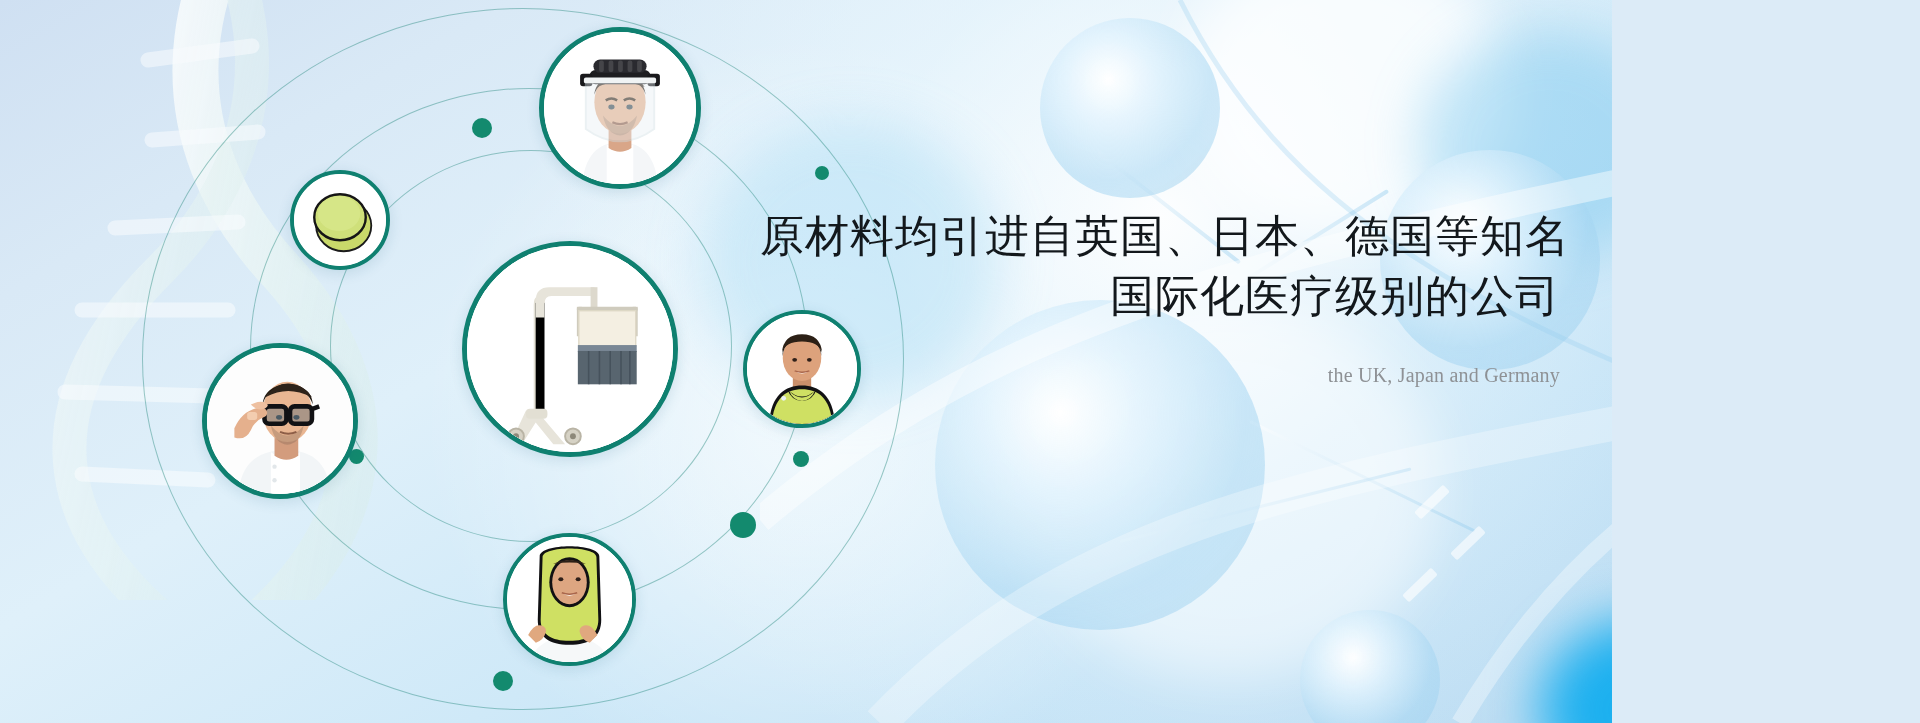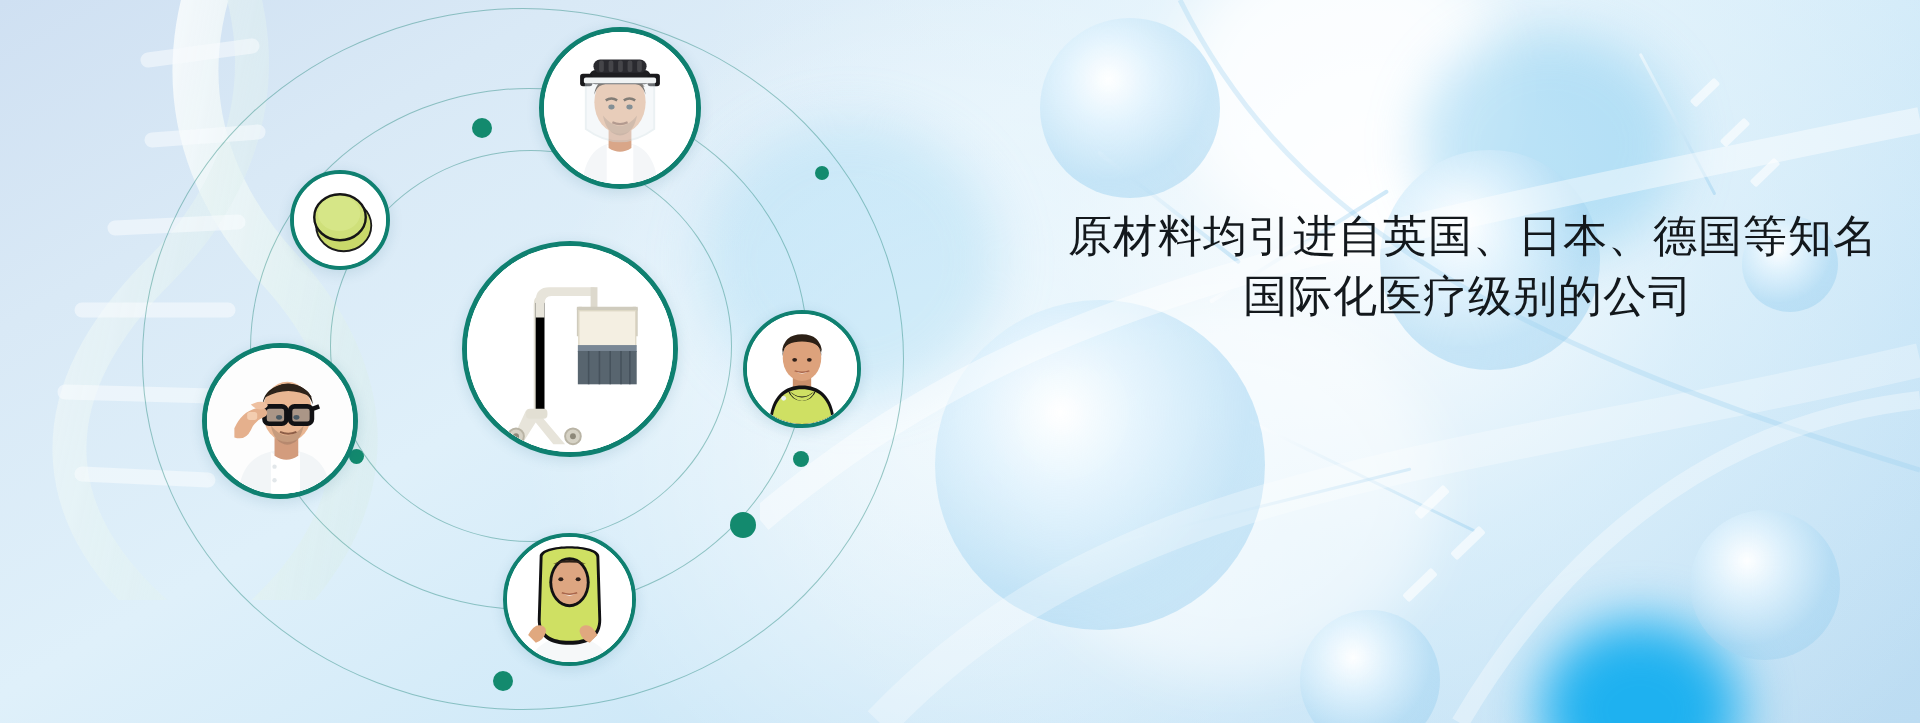--- a/index.html
+++ b/index.html
@@ -4,21 +4,21 @@
 <style>
   html,body{margin:0;padding:0;}
   body{
     width:1920px;height:723px;overflow:hidden;
     font-family:"Liberation Sans","DejaVu Sans",sans-serif;
     background:#dcebf7;
   }
 
   
   #banner{
-    position:relative;width:1920px;height:723px;overflow:hidden;
+    position:relative;width:1612px;height:723px;overflow:hidden;
     background:
       radial-gradient(circle at 72% 30%, rgba(255,255,255,.95) 0%, rgba(235,247,253,.55) 22%, rgba(206,233,248,0) 48%),
       radial-gradient(circle at 50% 58%, rgba(255,255,255,.75) 0%, rgba(222,241,251,0) 42%),
       linear-gradient(150deg, #cfe0f2 0%, #d9e9f6 18%, #dff0fa 38%, #cfe9f8 60%, #c2e2f6 78%, #bcdcf2 100%);
   }
 
   
   .bgart{position:absolute;inset:0;pointer-events:none;}
   .mol-sphere{
     position:absolute;border-radius:50%;
@@ -56,21 +56,21 @@
 
   
   .copy{
     position:absolute;right:52px;top:206px;width:800px;text-align:right;
   }
   .h1{
     font-size:44px;line-height:1.36;color:#13181c;letter-spacing:1px;
     font-family:"Liberation Sans","DejaVu Sans",sans-serif;font-weight:400;
     white-space:nowrap;
   }
-  .h1.l2{text-align:center;}
+  .h1.l2{text-align:right;}
   .sub{
     margin-top:30px;font-family:"Liberation Serif","DejaVu Serif",serif;
     font-size:20px;line-height:1.95;color:#8e9195;letter-spacing:.2px;
   }
 </style>
 </head>
 <body>
 
 <div id="banner">
 
@@ -314,16 +314,17 @@
         <path d="M22 102 q6 -12 14 -10 q6 2 4 8 q-2 7 -10 10 Z" fill="#e0a87f"></path>
         <path d="M94 102 q-6 -12 -14 -10 q-6 2 -4 8 q2 7 10 10 Z" fill="#e0a87f"></path>
       </svg>
     </div>
   </div>
 
   <div class="copy">
     <div class="h1">原材料均引进自英国、日本、德国等知名</div>
     <div class="h1 l2">国际化医疗级别的公司</div>
     <div class="sub">
+      <div>the UK, Japan and Germany</div>
     </div>
   </div>
 
 </div>
 
 </body></html>

